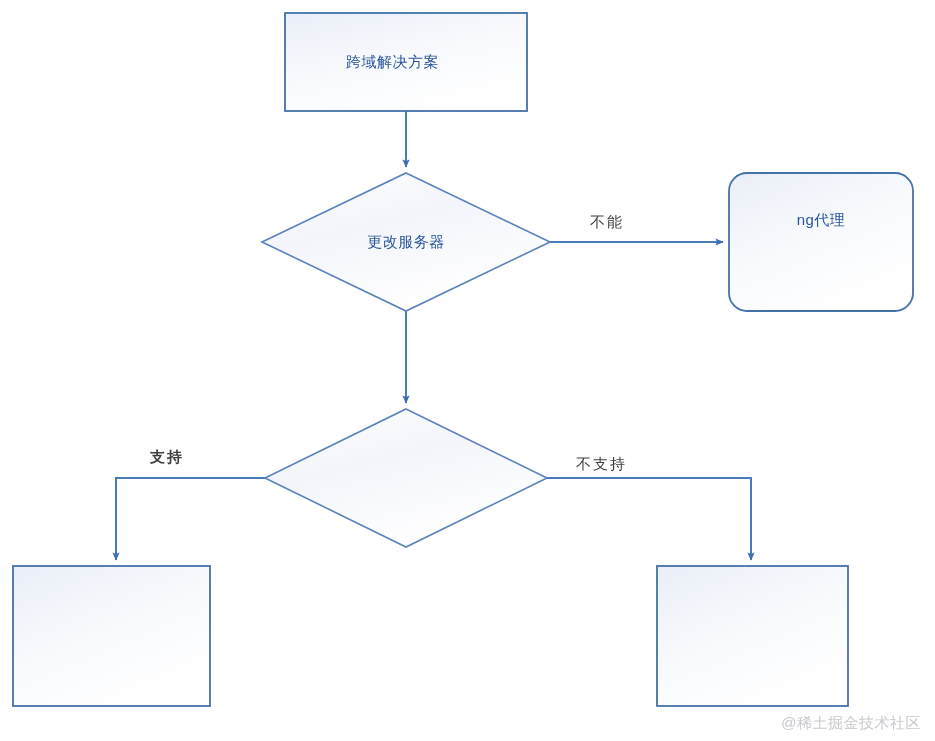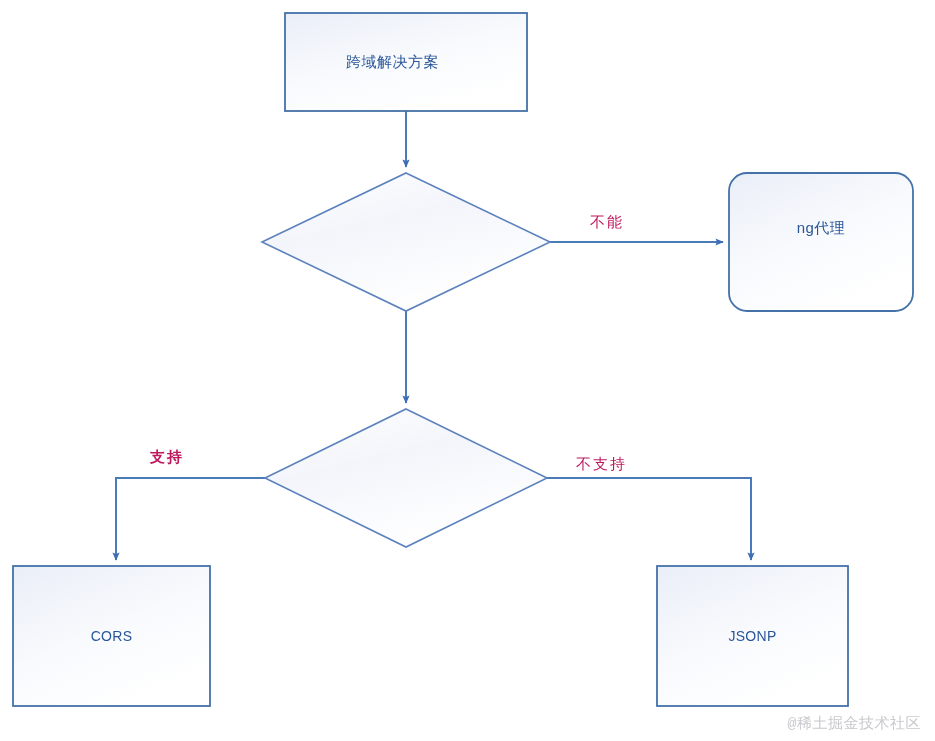--- a/index.html
+++ b/index.html
@@ -40,35 +40,35 @@
   .node-label.cjk {
     font-size: 15px;
     letter-spacing: 0.5px;
   }
   .node-label.latin {
     font-size: 14px;
     letter-spacing: 0.3px;
   }
   .edge-label {
     position: absolute;
-    color: #be185d;
+    color: #404040;
     font-size: 15px;
     letter-spacing: 2px;
     white-space: nowrap;
     pointer-events: none;
   }
   .watermark {
     position: absolute;
     right: 14px;
     bottom: 8px;
     font-size: 15px;
     color: #c9c9ce;
     letter-spacing: 0.5px;
     white-space: nowrap;
-    font-family: Liberation Mono, monospace;
+    font-family: Liberation Sans, sans-serif;
   }
 </style>
 </head>
 <body>
 
 <div id="diagram-root">
 
   <svg id="flow-svg" viewBox="0 0 935 741" xmlns="http://www.w3.org/2000/svg">
     <defs>
       <linearGradient id="boxGrad" x1="0" y1="0" x2="0.6" y2="1">
@@ -107,27 +107,26 @@
 
     <polygon points="406,409 547,478 406,547 265,478" fill="url(#diaGrad)" stroke="#5b82bd" stroke-width="1.6"></polygon>
 
     <rect x="13" y="566" width="197" height="140" fill="url(#boxGrad)" stroke="#4472a8" stroke-width="1.8"></rect>
 
     <rect x="657" y="566" width="191" height="140" fill="url(#boxGrad)" stroke="#4472a8" stroke-width="1.8"></rect>
   </svg>
 
   <div class="node-label cjk" style="left:285px; top:13px; width:215px; height:98px;font-family:Liberation Mono, monospace;">跨域解决方案</div>
 
+  <div class="node-label cjk" style="left:262px; top:173px; width:288px; height:138px;">更改服务器</div>
 
-  <div class="node-label cjk" style="left:729px; top:173px; width:184px; height:110px;border-radius:8px;">ng代理</div>
+  <div class="node-label cjk" style="left:729px; top:165px; width:184px; height:110px;border-radius:8px;">ng代理</div>
 
 
-  <div class="node-label latin" style="left:13px; top:566px; width:197px; height:140px;">CORS</div>
 
-  <div class="node-label latin" style="left:657px; top:566px; width:191px; height:140px;">JSONP</div>
 
   <div class="edge-label" style="left:590px; top:213px;">不能</div>
 
   <div class="edge-label" style="left:150px; top:448px;font-weight:bold;">支持</div>
 
   <div class="edge-label" style="left:576px; top:455px;">不支持</div>
 
   <div class="watermark">@稀土掘金技术社区</div>
 
 </div>

